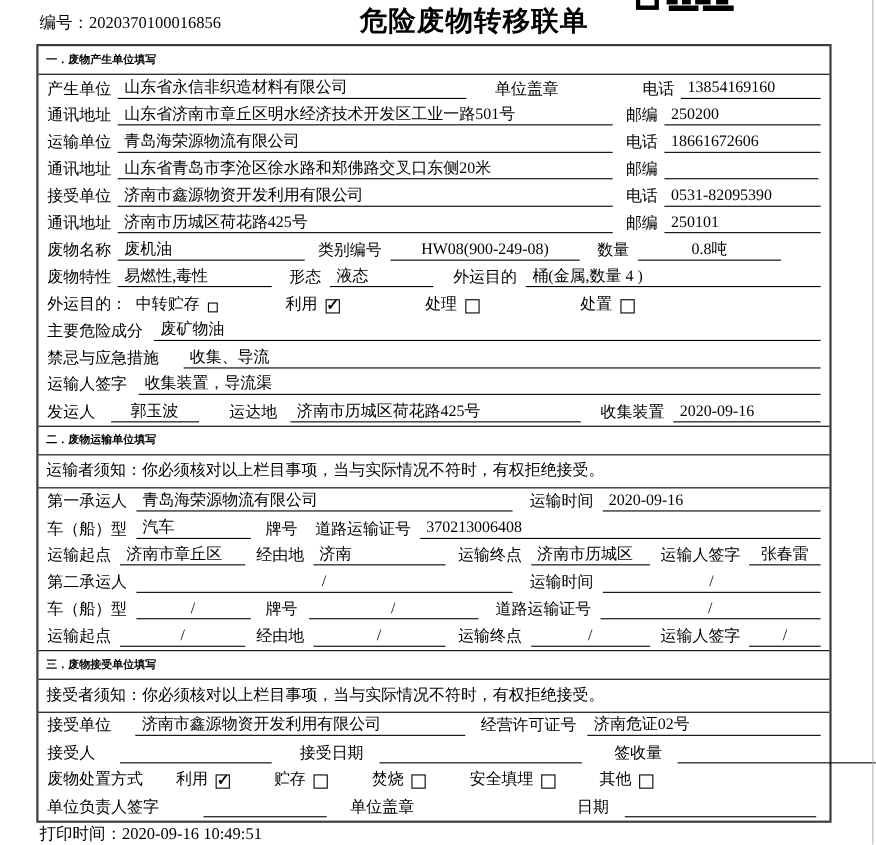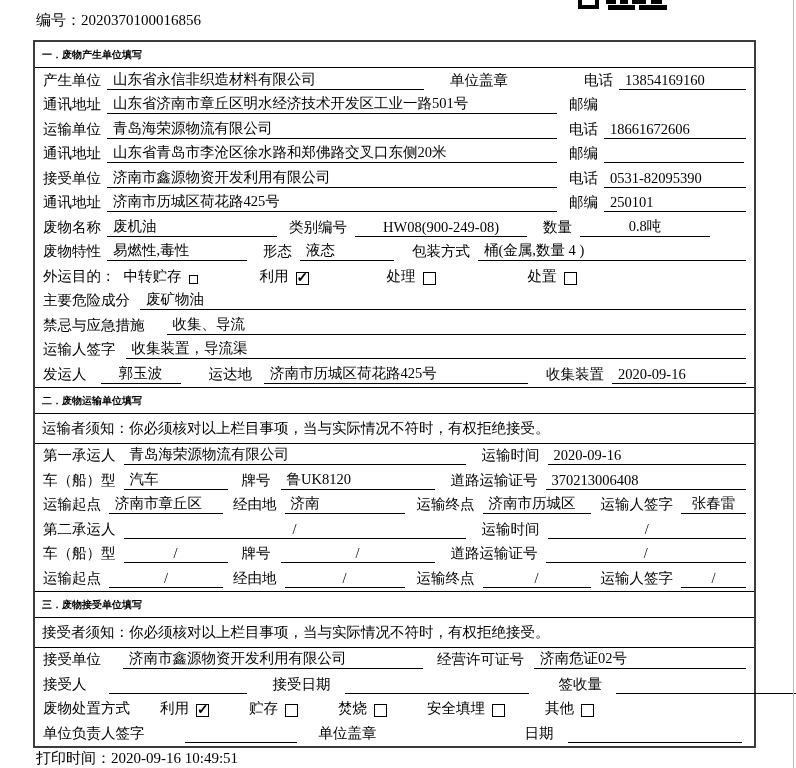--- a/index.html
+++ b/index.html
@@ -38,20 +38,21 @@
   .cb.sm{width:9px;height:9px;margin-bottom:2px;}
   .cb.checked::after{content:"✓";position:absolute;left:0px;top:-4px;font-size:14px;font-weight:bold;}
   
   .ftr{position:absolute;left:36px;top:749px;font-size:15px;white-space:nowrap;}
 </style>
 </head>
 <body>
 
 <div class="hdr">
   <div class="serial"><span>编号：</span><span>2020370100016856</span></div>
+  <div class="ftitle">危险废物转移联单</div>
   <div class="qr">
     <div class="fndr"></div>
     <div style="left:28px;top:0;width:10px;height:4px"></div>
     <div style="left:42px;top:-1px;width:8px;height:5px"></div>
     <div style="left:54px;top:0;width:14px;height:4px"></div>
     <div style="left:73px;top:-1px;width:11px;height:5px"></div>
     <div style="left:30px;top:5px;width:27px;height:5px"></div>
     <div style="left:61px;top:5px;width:28px;height:5px"></div>
   </div>
 </div>
@@ -66,20 +67,21 @@
       <span class="u" style="width:305px;margin-left:6px">山东省永信非织造材料有限公司</span>
       <span class="l" style="margin-left:26px">单位盖章</span>
       <span class="l" style="margin-left:76px">电话</span>
       <span class="u f" style="margin-left:6px">13854169160</span>
     </div>
 
     <div class="r">
       <span class="l">通讯地址</span>
       <span class="u" style="width:438px;margin-left:6px">山东省济南市章丘区明水经济技术开发区工业一路501号</span>
       <span class="l" style="margin-left:12px">邮编</span>
+      <span class="u f" style="margin-left:6px">250200</span>
     </div>
 
     <div class="r">
       <span class="l">运输单位</span>
       <span class="u" style="width:438px;margin-left:6px">青岛海荣源物流有限公司</span>
       <span class="l" style="margin-left:12px">电话</span>
       <span class="u f" style="margin-left:6px">18661672606</span>
     </div>
 
     <div class="r">
@@ -110,21 +112,21 @@
       <span class="u ctr" style="width:160px;margin-left:8px">HW08(900-249-08)</span>
       <span class="l" style="margin-left:16px">数量</span>
       <span class="u ctr" style="width:118px;margin-left:8px">0.8吨</span>
     </div>
 
     <div class="r">
       <span class="l">废物特性</span>
       <span class="u" style="width:128px;margin-left:6px">易燃性,毒性</span>
       <span class="l" style="margin-left:16px">形态</span>
       <span class="u" style="width:82px;margin-left:8px">液态</span>
-      <span class="l" style="margin-left:18px">包装方式</span>
+      <span class="l" style="margin-left:18px">外运目的</span>
       <span class="u f" style="margin-left:8px">桶(金属,数量 4 )</span>
     </div>
 
     <div class="r">
       <span class="l">外运目的：</span>
       <span class="grp" style="margin-left:8px">
         <span class="l">中转贮存</span>
         <span class="cb sm"></span>
       </span>
       <span class="grp" style="margin-left:62px">
@@ -174,21 +176,20 @@
       <span class="l">第一承运人</span>
       <span class="u" style="width:330px;margin-left:8px">青岛海荣源物流有限公司</span>
       <span class="l" style="margin-left:16px">运输时间</span>
       <span class="u f" style="margin-left:8px">2020-09-16</span>
     </div>
 
     <div class="r">
       <span class="l">车（船）型</span>
       <span class="u" style="width:92px;margin-left:8px">汽车</span>
       <span class="l" style="margin-left:14px">牌号</span>
-      <span class="u" style="width:142px;margin-left:10px">鲁UK8120</span>
       <span class="l" style="margin-left:16px">道路运输证号</span>
       <span class="u f" style="margin-left:8px">370213006408</span>
     </div>
 
     <div class="r">
       <span class="l">运输起点</span>
       <span class="u" style="width:102px;margin-left:8px">济南市章丘区</span>
       <span class="l" style="margin-left:10px">经由地</span>
       <span class="u" style="width:108px;margin-left:8px">济南</span>
       <span class="l" style="margin-left:12px">运输终点</span>

